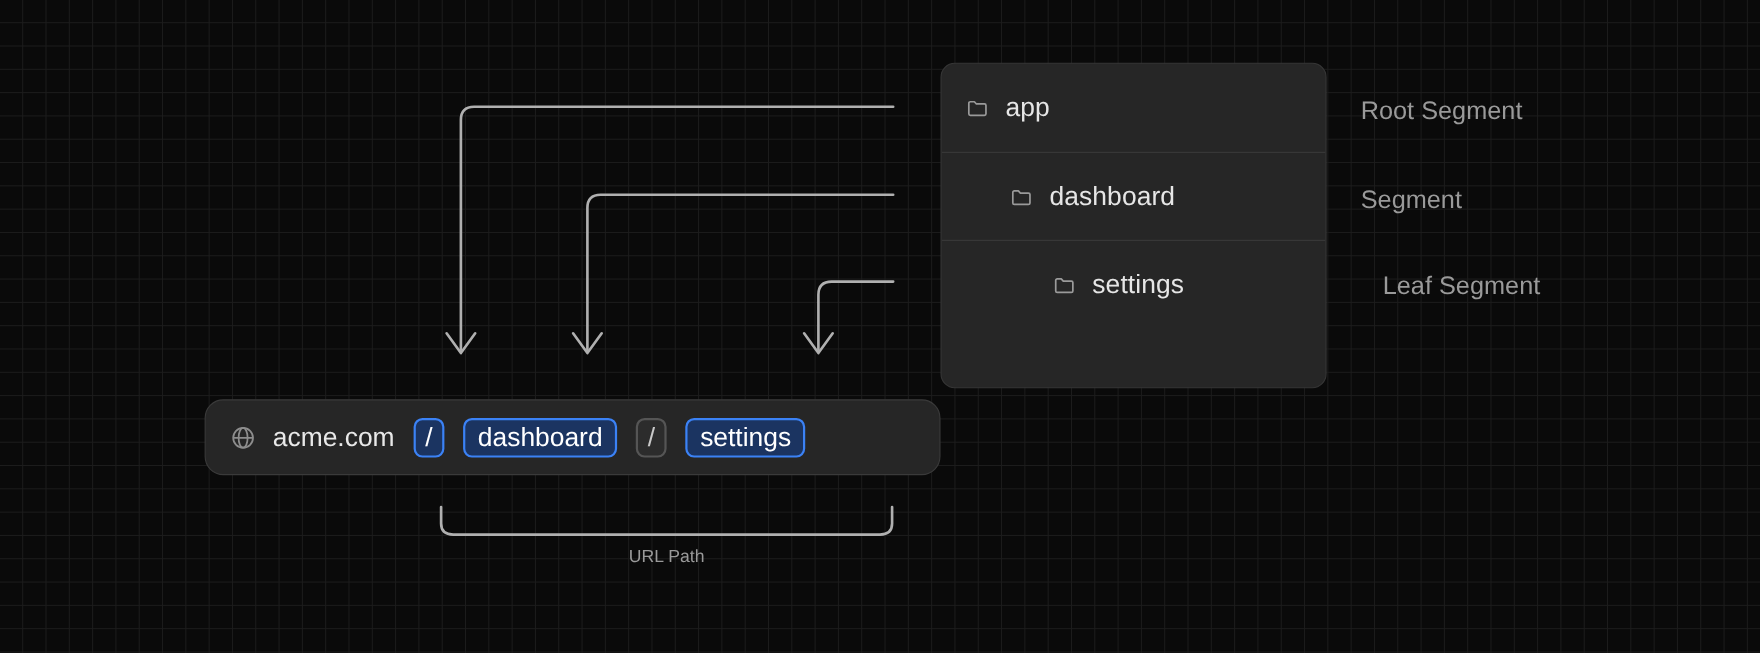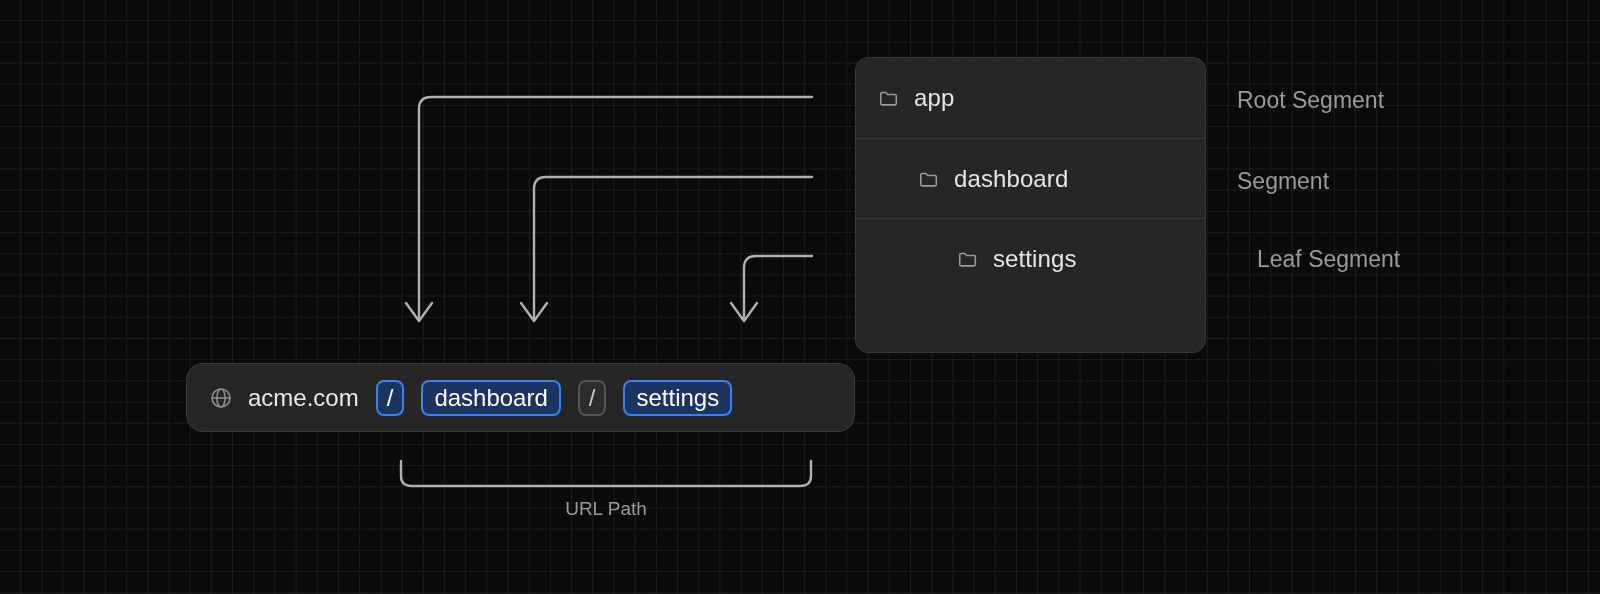--- a/index.html
+++ b/index.html
@@ -124,21 +124,21 @@
     position:absolute;
     left:396px; top:458px;
     width:420px; height:36px;
   }
   #url-path-label {
     position:absolute;
     left:186px; top:498px;
     width:840px;
     text-align:center;
     color:#9a9a9a;
-    font-size:19px;
+    font-size:16px;
   }
 </style>
 </head>
 <body>
 
 <div id="stage">
 
   <svg id="connectors" viewBox="0 0 1600 594" xmlns="http://www.w3.org/2000/svg">
     <g fill="none" stroke="#b0b0b0" stroke-width="2.4" stroke-linecap="round" stroke-linejoin="round">
 

